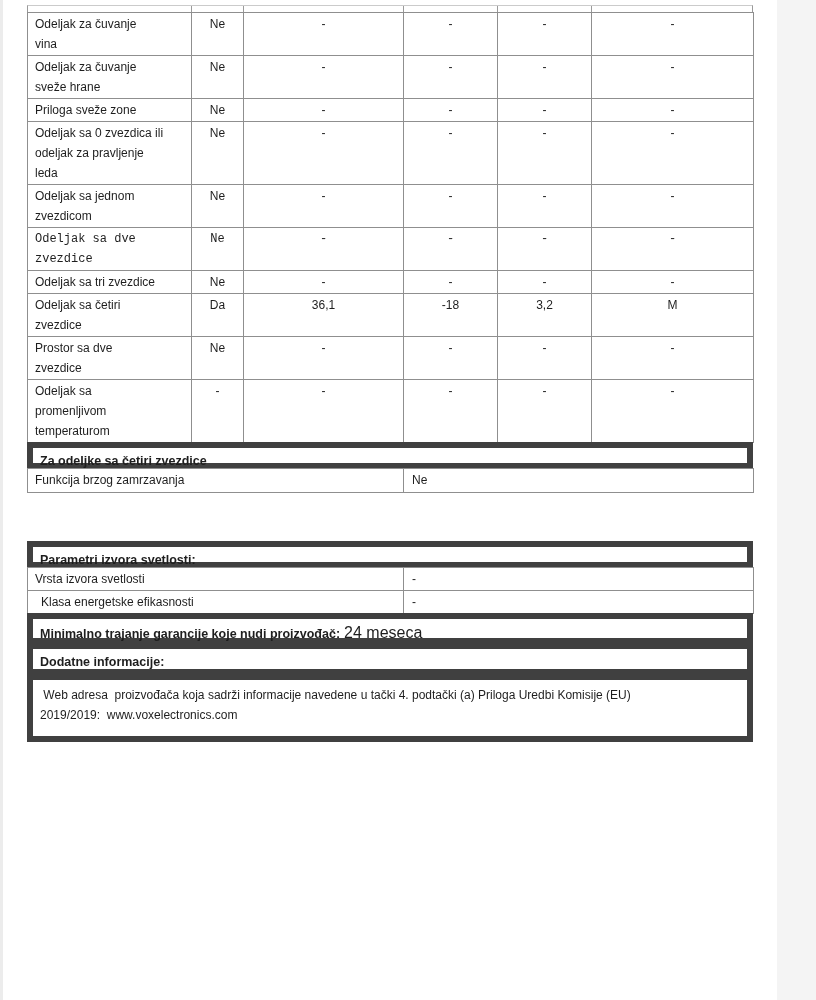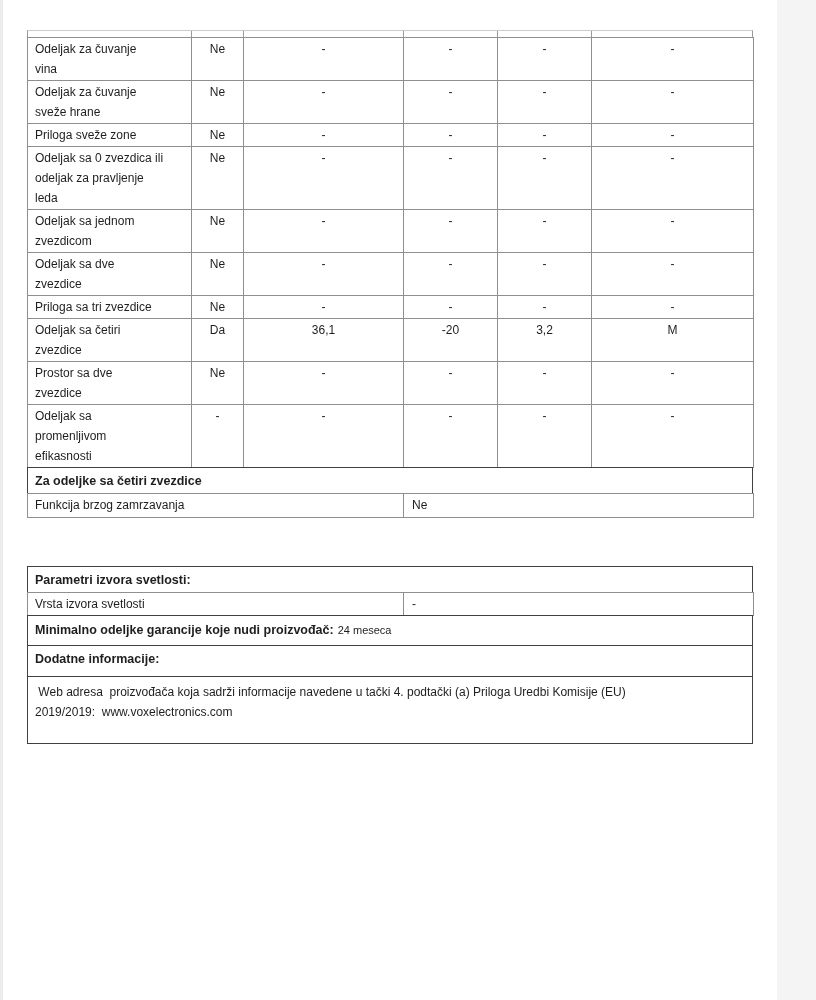--- a/index.html
+++ b/index.html
@@ -7,21 +7,21 @@
   body {
     position: relative;
     background: #ffffff;
     font-family: "Liberation Sans", "DejaVu Sans", sans-serif;
     color: #1e1e1e;
     overflow: hidden;
   }
   .edge-left  { position: absolute; left: 0; top: 0; width: 3px;  height: 1000px; background: #ececec; }
   .edge-right { position: absolute; left: 777px; top: 0; width: 39px; height: 1000px; background: #f4f4f4; }
 
-  .doc { position: absolute; left: 27px; top: 30px; width: 726px; }
+  .doc { position: absolute; left: 27px; top: 5px; width: 726px; }
 
   
   .sliver {
     display: flex; height: 7px;
     border-top: 1px solid #cbcbcb;
     border-left: 1px solid #9a9a9a; border-right: 1px solid #9a9a9a;
     background: #fff;
   }
   .sliver > div { border-right: 1px solid #9a9a9a; }
   .sliver > div:last-child { border-right: none; }
@@ -29,33 +29,33 @@
   table { border-collapse: collapse; table-layout: fixed; width: 726px; background: #fff; }
   td { border: 1px solid #8f8f8f; vertical-align: top; font-size: 12px; line-height: 20px; }
 
   td.lbl { padding: 1px 6px 1px 7px; white-space: pre-wrap; text-align: left; }
   td.val { padding: 1px 4px; text-align: center; }
   td.sval { padding: 1px 4px 1px 8px; text-align: left; }
   td.indent { padding-left: 13px; }
 
   .hrow {
     width: 726px; background: #fff;
-    border: 1px solid #404040;
+    border: 6px solid #404040;
     margin-top: -1px;
     padding: 3px 6px 3px 7px;
     font-size: 12px; line-height: 20px;
   }
   table.attached { margin-top: -1px; padding-left: 7px; }
   .bold { font-weight: bold; font-size: 12.5px; }
   .h-fourstar   { height: 27px; }
   .h-lightparam { height: 27px; margin-top: 48px; }
   .h-warranty   { height: 31px; padding-top: 4px; }
   .h-additional { height: 32px; }
   .h-note       { height: 68px; padding-top: 5px; white-space: pre-wrap; }
-  .warranty-value { margin-left: 4px; font-weight: normal; font-size: 11px; margin-top: 14px; }
+  .warranty-value { margin-left: 4px; font-weight: normal; font-size: 16px; margin-top: 14px; }
 </style>
 </head>
 <body>
 
 <div class="edge-left"></div>
 <div class="edge-right"></div>
 
 <div class="doc">
 
   <div class="sliver">
@@ -115,59 +115,59 @@
         </tr>
         <tr style="height: 41px;">
           <td class="lbl">Odeljak sa jednom
 zvezdicom</td>
           <td class="val">Ne</td>
           <td class="val">-</td>
           <td class="val">-</td>
           <td class="val">-</td>
           <td class="val">-</td>
         </tr>
-        <tr style="height: 41px;">
+        <tr style="height: 41px; font-family: Liberation Mono, monospace;">
           <td class="lbl">Odeljak sa dve
 zvezdice</td>
           <td class="val">Ne</td>
           <td class="val">-</td>
           <td class="val">-</td>
           <td class="val">-</td>
           <td class="val">-</td>
         </tr>
         <tr style="height: 21px;">
-          <td class="lbl">Priloga sa tri zvezdice</td>
+          <td class="lbl">Odeljak sa tri zvezdice</td>
           <td class="val">Ne</td>
           <td class="val">-</td>
           <td class="val">-</td>
           <td class="val">-</td>
           <td class="val">-</td>
         </tr>
         <tr style="height: 41px;">
           <td class="lbl">Odeljak sa četiri
 zvezdice</td>
           <td class="val">Da</td>
           <td class="val">36,1</td>
-          <td class="val">-20</td>
+          <td class="val">-18</td>
           <td class="val">3,2</td>
           <td class="val">M</td>
         </tr>
         <tr style="height: 41px;">
           <td class="lbl">Prostor sa dve
 zvezdice</td>
           <td class="val">Ne</td>
           <td class="val">-</td>
           <td class="val">-</td>
           <td class="val">-</td>
           <td class="val">-</td>
         </tr>
         <tr style="height: 60px;">
           <td class="lbl">Odeljak sa
 promenljivom
-efikasnosti</td>
+temperaturom</td>
           <td class="val">-</td>
           <td class="val">-</td>
           <td class="val">-</td>
           <td class="val">-</td>
           <td class="val">-</td>
         </tr>
       </tbody>
   </table>
 
   <div class="hrow bold h-fourstar">Za odeljke sa četiri zvezdice</div>
@@ -190,25 +190,29 @@
   <table class="attached">
     <colgroup>
         <col style="width:376px">
         <col style="width:350px">
       </colgroup>
     <tbody id="light-rows">
         <tr style="height: 23px;">
           <td class="lbl">Vrsta izvora svetlosti</td>
           <td class="sval">-</td>
         </tr>
+        <tr style="height: 22px;">
+          <td class="lbl indent">Klasa energetske efikasnosti</td>
+          <td class="sval">-</td>
+        </tr>
       </tbody>
   </table>
 
   <div class="hrow h-warranty">
-    <span class="bold">Minimalno odeljke garancije koje nudi proizvođač:</span><span class="warranty-value">24 meseca</span>
+    <span class="bold">Minimalno trajanje garancije koje nudi proizvođač:</span><span class="warranty-value">24 meseca</span>
   </div>
 
   <div class="hrow bold h-additional">Dodatne informacije:</div>
 
   <div class="hrow h-note"> Web adresa  proizvođača koja sadrži informacije navedene u tački 4. podtački (a) Priloga Uredbi Komisije (EU)
 2019/2019:  www.voxelectronics.com</div>
 
 </div>
 
 </body></html>

